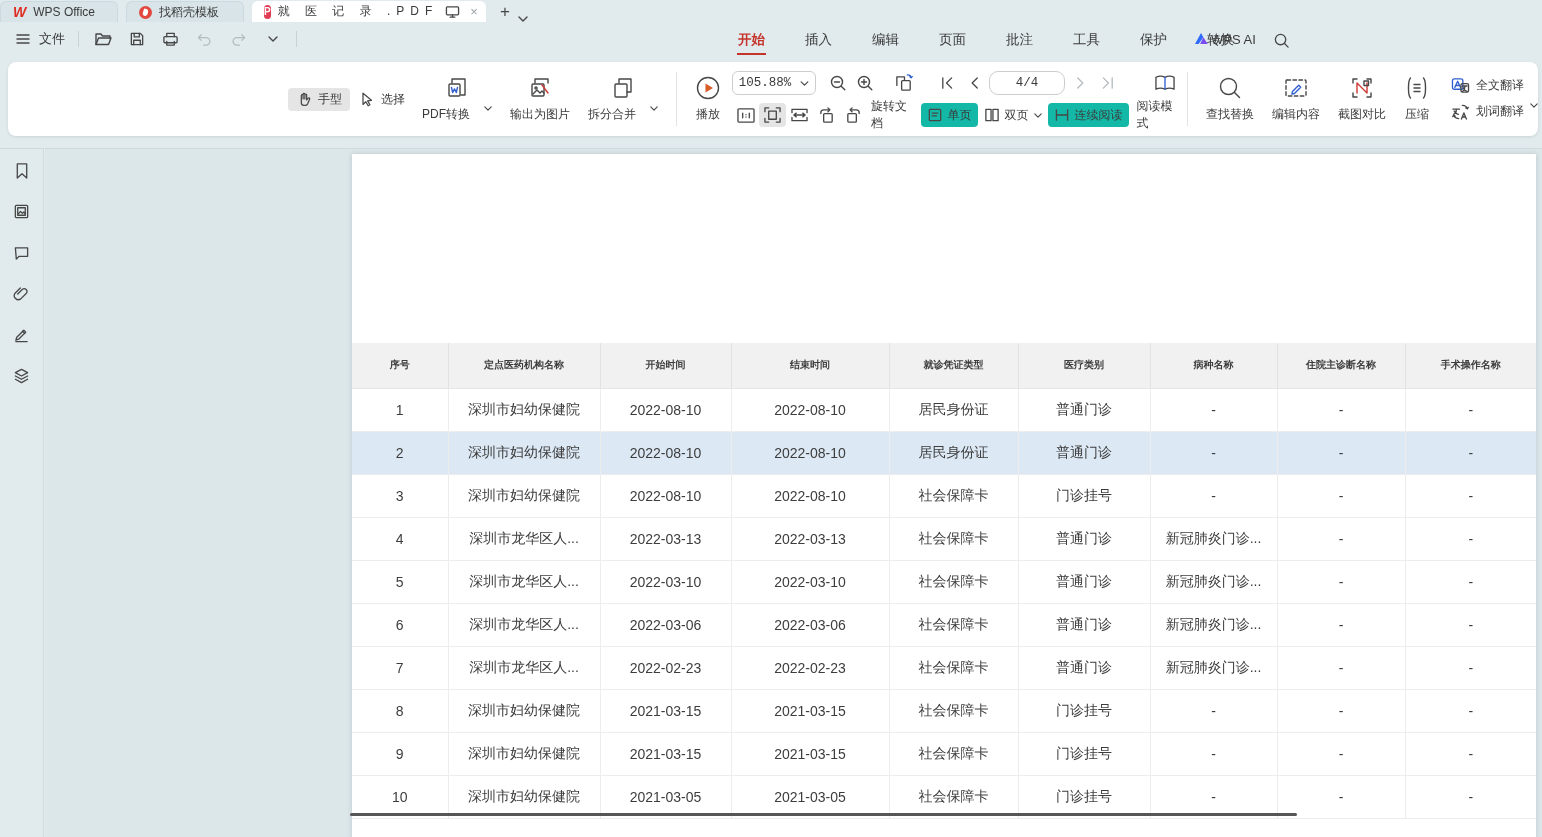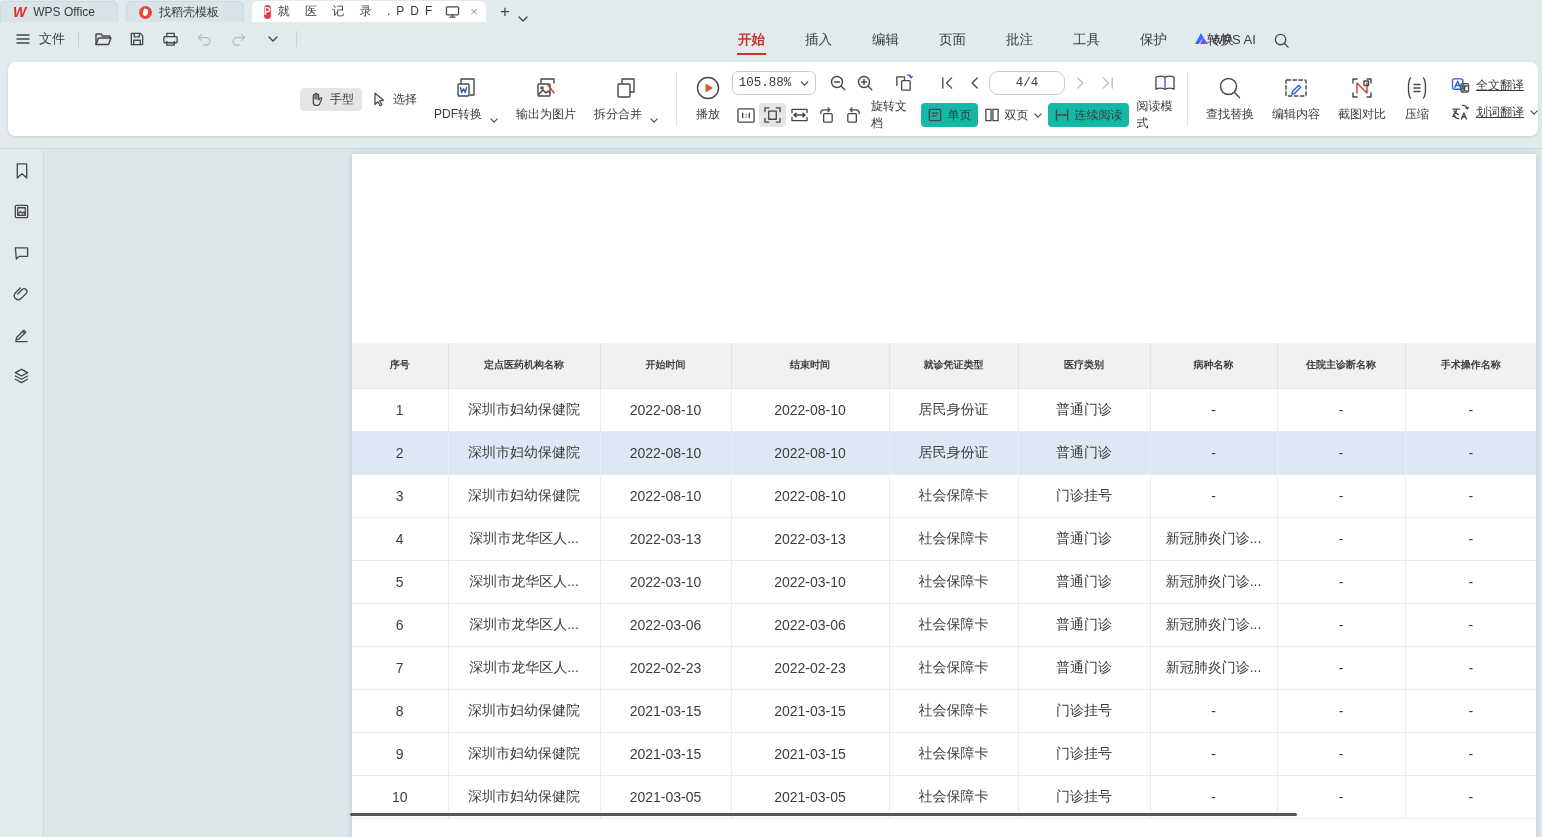--- a/index.html
+++ b/index.html
@@ -43,33 +43,33 @@
   .msearch { position:absolute; left:1271px; top:8px; }
 
   
   .toolbar { position:absolute; left:8px; top:62px; width:1530px; height:74px; background:#fff;
      border-radius:8px; box-shadow:0 1px 3px rgba(50,70,80,.14); display:flex; align-items:center; font-size:12px; }
   .tspacer { width:372px; }
   .stack2 { display:flex; flex-direction:row; gap:1px; }
   .tbtn { display:flex; align-items:center; gap:6px; padding:3px 8px; border-radius:4px; white-space:nowrap; }
   .tbtn.sel { background:#e5e5e5; }
   .bigbtn { display:flex; flex-direction:column; align-items:center; gap:5px; padding:0 9px; white-space:nowrap; }
-  .lblrow { display:flex; align-items:flex-end; gap:8px; }
+  .lblrow { display:flex; align-items:flex-start; gap:14px; }
   .vdiv { width:1px; height:54px; background:#e4e4e4; margin:0 9px; flex:none; }
   .viewgrid { display:flex; flex-direction:column; gap:7px; margin-left:2px;font-family:Liberation Mono, monospace; }
   .vrow { display:flex; align-items:center; height:25px; }
   .zoombox { width:84px; height:24px; border:1px solid #cdcdcd; border-radius:6px; display:flex;
      align-items:center; justify-content:center; gap:9px; font-size:12.5px; margin-right:8px; }
   .pagebox { width:76px; height:24px; border:1px solid #cdcdcd; border-radius:9px; display:flex;
      align-items:center; justify-content:center; font-size:12.5px; margin:0 2px; }
   .ibtn { min-width:27px; height:24px; display:flex; align-items:center; justify-content:center; border-radius:4px; }
   .ibtn.sel { background:#e5e5e5; }
   .tgl { display:flex; align-items:center; gap:5px; height:24px; padding:0 6px; border-radius:4px; white-space:nowrap; }
   .tgl.sel { background:#14b8a6; }
-  .trow { display:flex; align-items:center; gap:6px; white-space:nowrap;text-decoration:underline; }
+  .trow { display:flex; gap:6px; white-space:nowrap; }
   .transcol { display:flex; flex-direction:column; gap:9px; margin-left:12px; } .gap12{width:12px;flex:none;} .gap16{width:16px;flex:none;}
 
   
   .sidebar { position:absolute; left:0; top:148px; bottom:0; width:44px; background:#e1ebee;
      border-top:1px solid #cdd9dd; border-right:1px solid #cfdbdf; display:flex; flex-direction:column;
      align-items:center; padding-top:11px; gap:20px; }
   .sbi { width:21px; height:21px; display:flex; align-items:center; justify-content:center; }
 
   
   .docarea { position:absolute; left:45px; top:148px; right:0; bottom:0; background:#dce7ea; border-top:1px solid #cdd9dd; }

